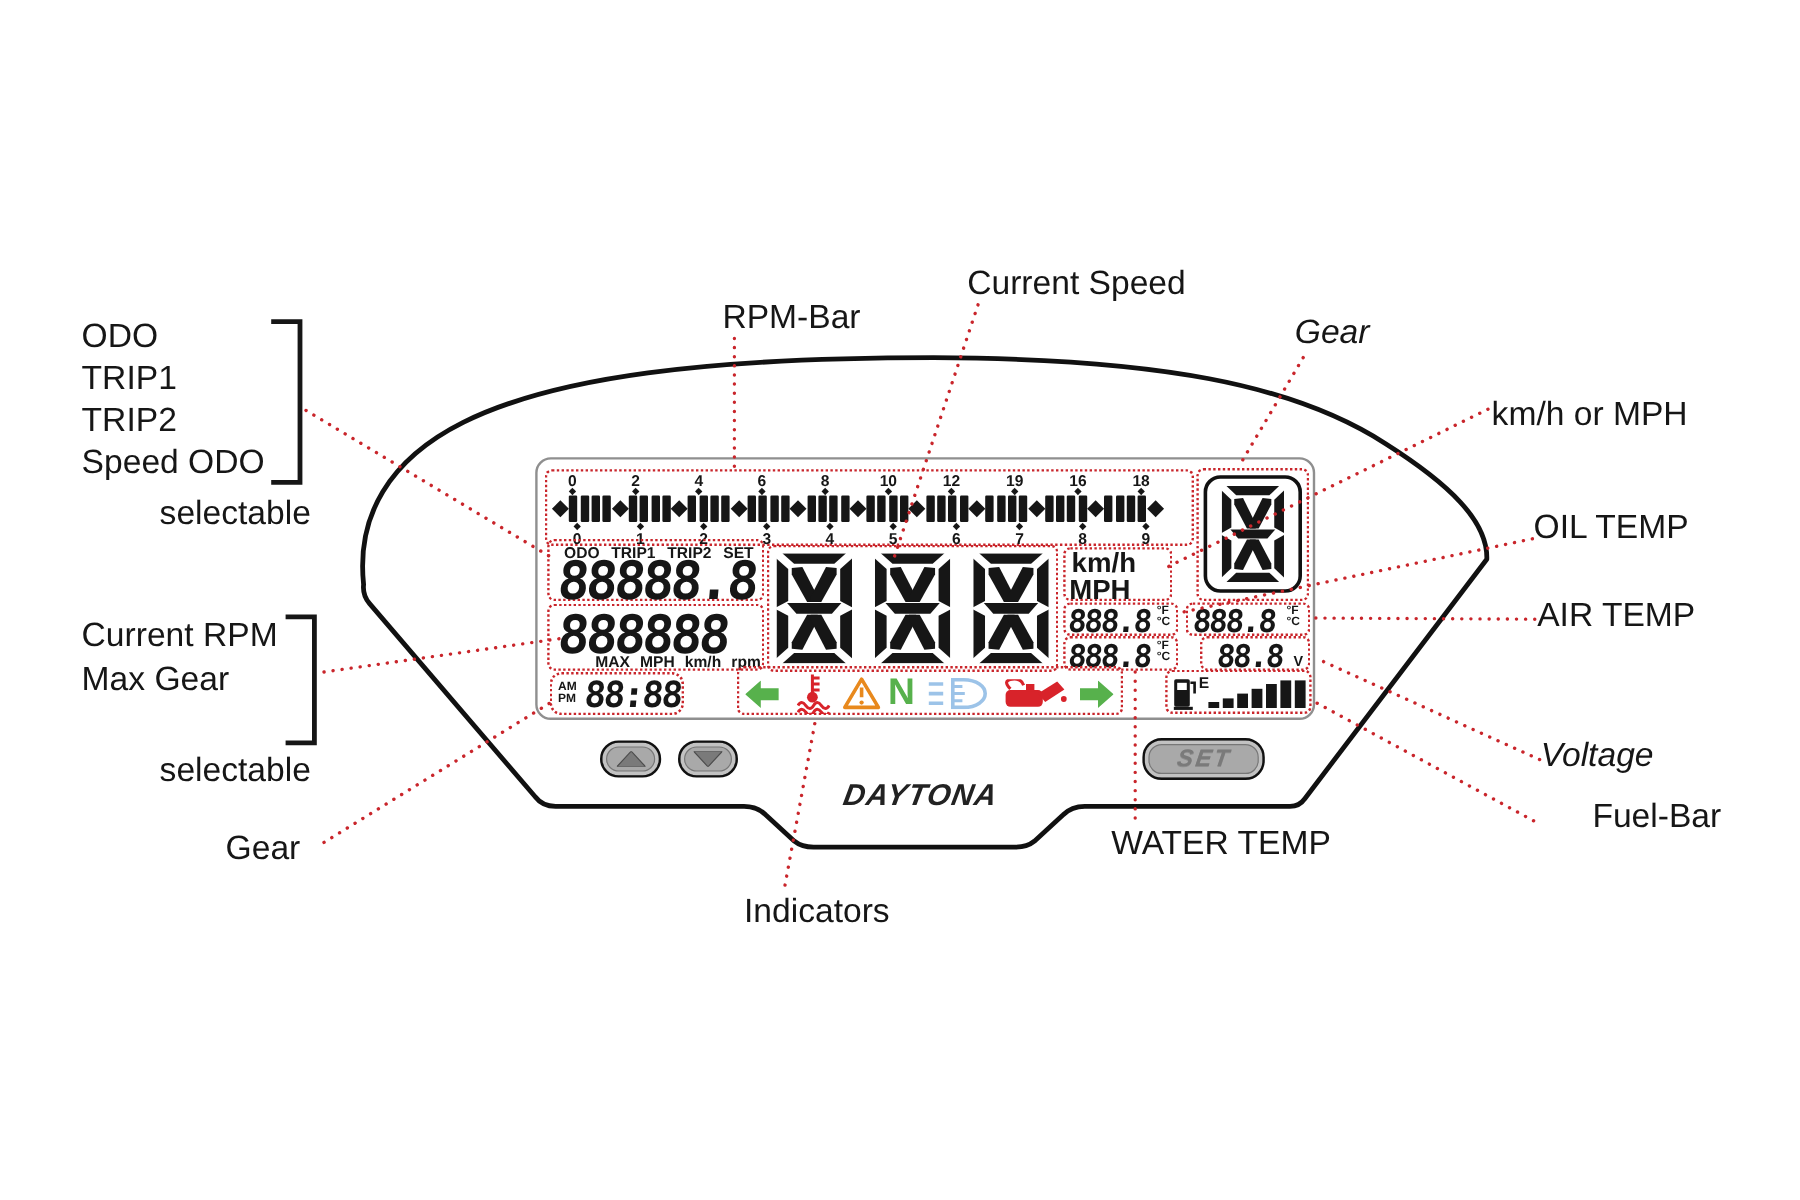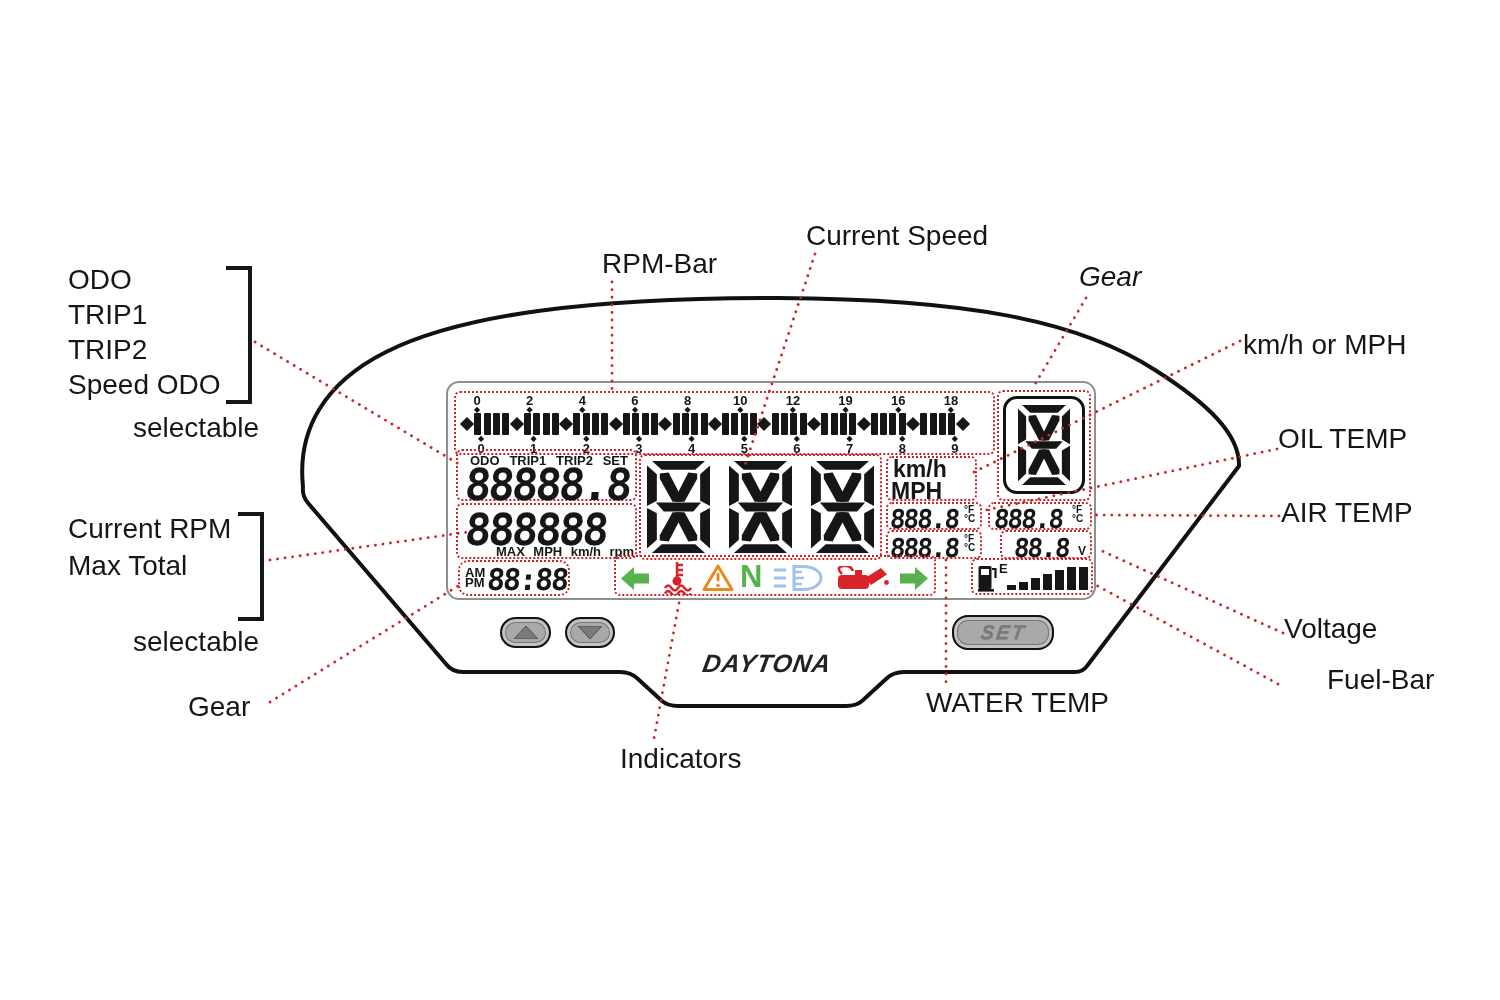--- a/index.html
+++ b/index.html
@@ -260,21 +260,21 @@
         <div>°C</div>
       </div>
     </div>
 
     <div class="abs dotted" style="left:552px;top:147px;width:92px;height:29px;">
       <div class="abs seg7s" style="left:12px;top:3px;">88.8</div>
       <div class="abs small-b" style="left:76px;top:13px;font-size:12px;">V</div>
     </div>
 
     <div class="abs dotted" style="left:10px;top:177px;width:112px;height:36px;border-radius:10px;">
-      <div class="abs unitstack" style="left:5px;top:6px;font-size:13px;line-height:10px;">
+      <div class="abs unitstack" style="left:5px;top:6px;font-size:10px;line-height:10px;">
         <div>AM</div>
         <div>PM</div>
       </div>
       <div class="abs seg7c" style="left:27px;top:3px;">88:88</div>
     </div>
 
     <div class="abs dotted" style="left:166px;top:172px;width:322px;height:41px;">
       <svg class="abs" style="left:5px;top:10px;" width="28" height="23">
         <polygon points="0,11.5 13,0 13,6.5 28,6.5 28,16.5 13,16.5 13,23" fill="#57b14c"></polygon>
       </svg>
@@ -381,28 +381,28 @@
 
   <div class="abs lbl lbl-lines" style="left:68px;top:265px;">
       <div>ODO</div>
       <div>TRIP1</div>
       <div>TRIP2</div>
       <div>Speed ODO</div>
     </div>
   <div class="abs lbl" style="left:133px;top:413px;">selectable</div>
   <div class="abs lbl rpm-lines" style="left:68px;top:514px;">
       <div>Current RPM</div>
-      <div>Max Total</div>
+      <div>Max Gear</div>
     </div>
   <div class="abs lbl" style="left:133px;top:627px;">selectable</div>
   <div class="abs lbl" style="left:188px;top:692px;">Gear</div>
   <div class="abs lbl" style="left:602px;top:249px;">RPM-Bar</div>
   <div class="abs lbl" style="left:806px;top:221px;">Current Speed</div>
   <div class="abs lbl" style="left:1079px;top:262px;font-style:italic;">Gear</div>
   <div class="abs lbl" style="left:1243px;top:318px;margin-top:12px;">km/h or MPH</div>
   <div class="abs lbl" style="left:1278px;top:424px;">OIL TEMP</div>
   <div class="abs lbl" style="left:1281px;top:498px;">AIR TEMP</div>
-  <div class="abs lbl" style="left:1284px;top:614px;">Voltage</div>
+  <div class="abs lbl" style="left:1284px;top:614px;font-style:italic;">Voltage</div>
   <div class="abs lbl" style="left:1281px;top:665px;margin-left:46px;">Fuel-Bar</div>
   <div class="abs lbl" style="left:926px;top:688px;">WATER TEMP</div>
   <div class="abs lbl" style="left:620px;top:744px;">Indicators</div>
 
 </div>
 
 </body></html>

